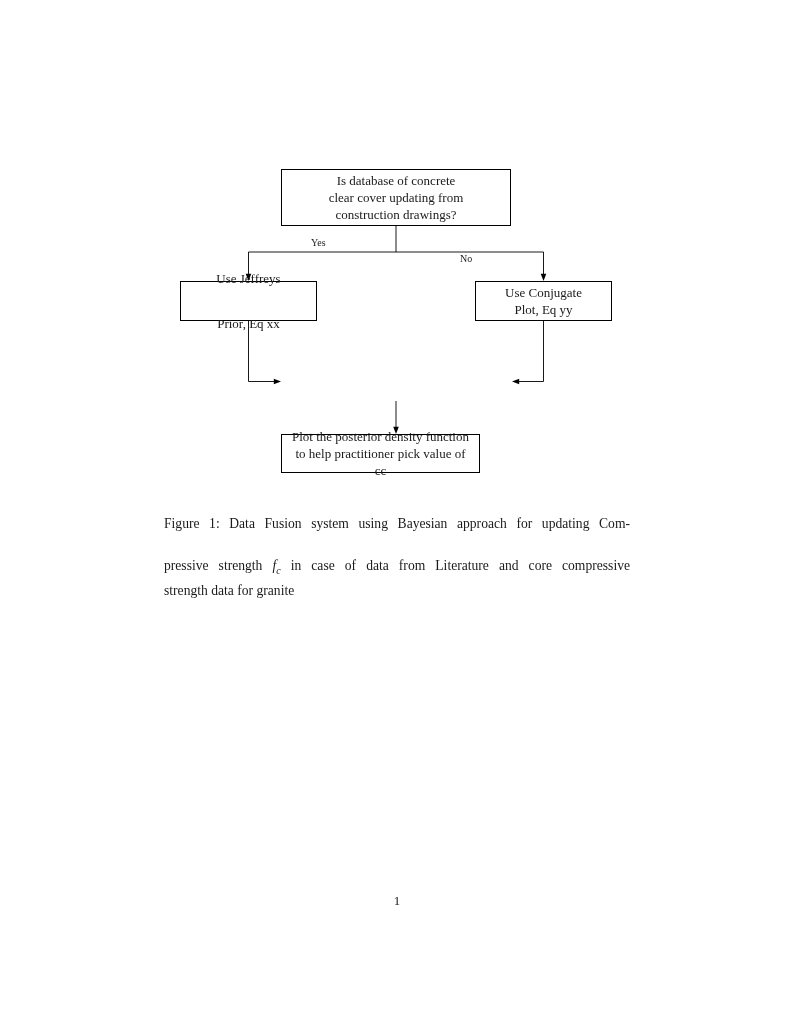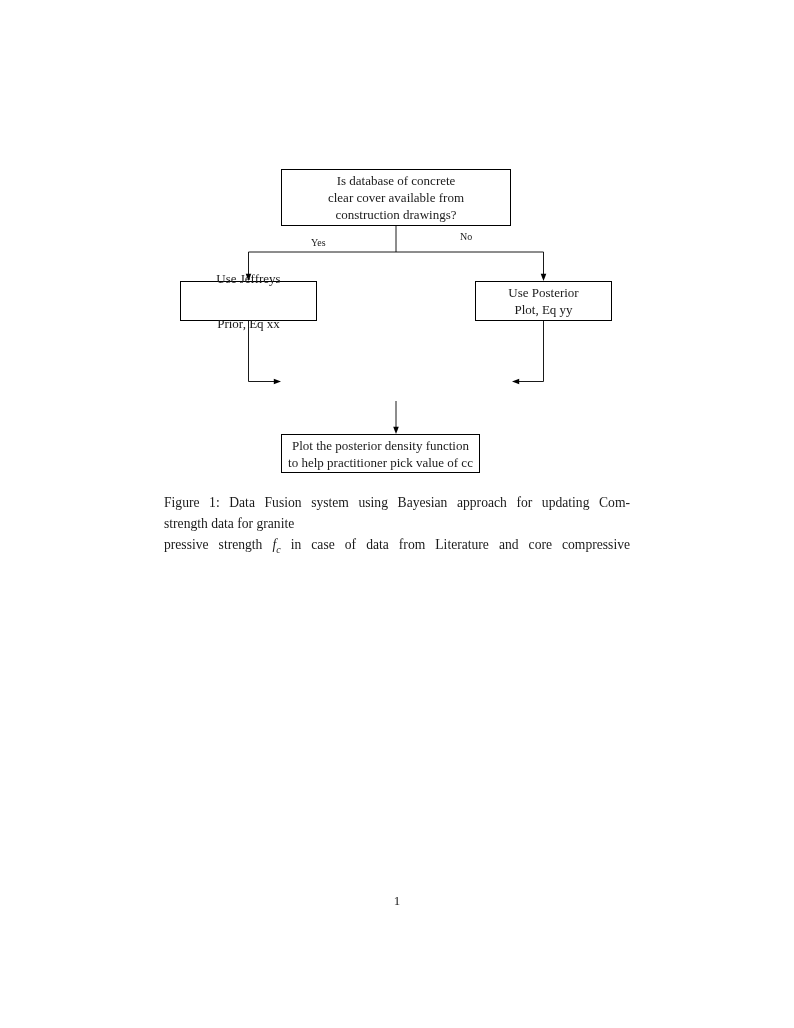--- a/index.html
+++ b/index.html
@@ -22,47 +22,48 @@
     box-sizing: border-box;
     border: 1px solid #000000;
     background: #ffffff;
     display: flex;
     flex-direction: column;
     justify-content: center;
     align-items: center;
     text-align: center;
     font-size: 13px;
     line-height: 17px;
-    padding: 2px 0;
+    padding: 2px 8px;
   }
   .box-top    { left: 281px; top: 169px; width: 230px; height: 57px; }
   .box-left   { left: 180px; top: 281px; width: 137px; height: 40px; gap: 28px; }
   .box-right  { left: 475px; top: 281px; width: 137px; height: 40px; }
   .box-middle { left: 281px; top: 362px; width: 231px; height: 39px; }
   .box-bottom { left: 281px; top: 434px; width: 199px; height: 39px; }
   .branch-label {
     position: absolute;
     font-size: 10px;
     line-height: 15px;
   }
   .label-yes { left: 311px; top: 235px; }
-  .label-no  { left: 460px; top: 229px; }
+  .label-no  { left: 460px; top: 251px; }
   .caption {
     position: absolute;
     left: 164px;
     top: 493px;
     width: 466px;
     font-size: 13.6px;
     line-height: 20.8px;
     color: #1a1a1a;
   }
   .cap-line { white-space: normal; }
   .cap-just {
     text-align: justify;
     text-align-last: justify;
+    margin-top: 21px;
     -moz-text-align-last: justify;
   }
   .math-f { font-style: italic; font-family: "Liberation Serif", serif; }
   .math-sub { font-size: 10px; font-style: italic; }
   .page-number {
     position: absolute;
     left: 0; right: 0;
     top: 893px;
     text-align: center;
     font-size: 13px;
@@ -99,44 +100,44 @@
       <polygon points="281,381.5 273.8,378.7 273.8,384.3"></polygon>
 
       <polygon points="512,381.5 519.2,378.7 519.2,384.3"></polygon>
 
       <polygon points="396,434 393.2,426.8 398.8,426.8"></polygon>
     </g>
   </svg>
 
   <div class="fbox box-top">
     <div>Is database of concrete</div>
-    <div>clear cover available from</div>
+    <div>clear cover updating from</div>
     <div>construction drawings?</div>
   </div>
 
   <div class="branch-label label-yes">Yes</div>
   <div class="branch-label label-no">No</div>
 
   <div class="fbox box-left">
     <div>Use Jeffreys</div>
     <div>Prior, Eq xx</div>
   </div>
 
   <div class="fbox box-right">
-    <div>Use Posterior</div>
+    <div>Use Conjugate</div>
     <div>Plot, Eq yy</div>
   </div>
 
 
   <div class="fbox box-bottom">
     <div>Plot the posterior density function</div>
     <div>to help practitioner pick value of cc</div>
   </div>
 
   <div class="caption">
     <div class="cap-line cap-just">Figure 1: Data Fusion system using Bayesian approach for updating Com-</div>
+    <div class="cap-line cap-just"><span>pressive strength </span><span class="math-f">f</span><sub class="math-sub">c</sub><span> in case of data from Literature and core compressive</span></div>
     <div class="cap-line">strength data for granite</div>
-    <div class="cap-line cap-just"><span>pressive strength </span><span class="math-f">f</span><sub class="math-sub">c</sub><span> in case of data from Literature and core compressive</span></div>
   </div>
 
   <div class="page-number">1</div>
 
 </div>
 
 </body></html>

